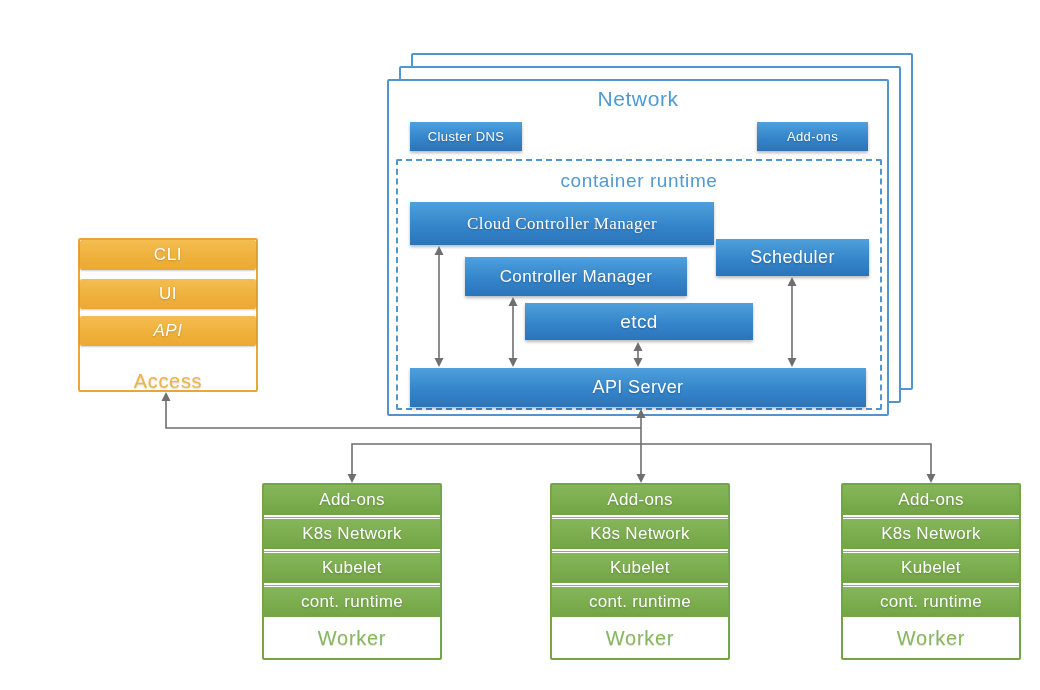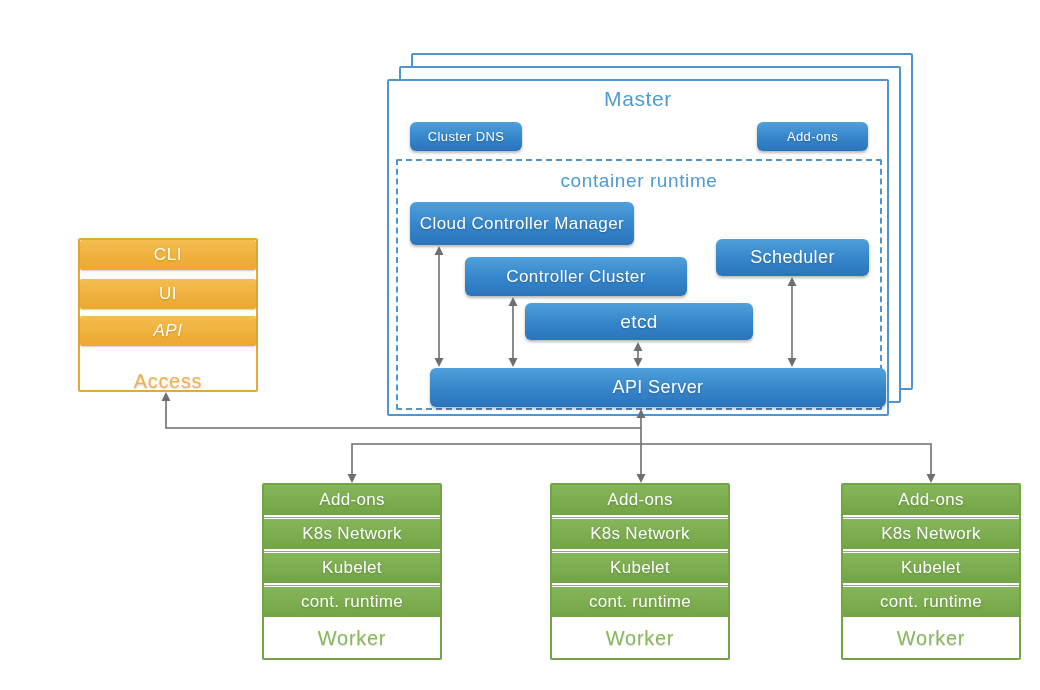--- a/index.html
+++ b/index.html
@@ -17,21 +17,21 @@
     border:2px solid #5095d2;
     border-radius:2px;
     box-sizing:border-box;
   }
   
   .bluebox {
     position:absolute;
     display:flex; align-items:center; justify-content:center;
     color:#ffffff;
     background:linear-gradient(180deg,#4fa0db 0%,#3585ca 55%,#2b74ba 100%);
-    border-radius:6px;
+    border-radius:0;
     box-shadow:0 2px 3px rgba(0,0,0,0.28);
     text-shadow:0 1px 2px rgba(0,0,0,0.25);
     letter-spacing:0.4px;
     box-sizing:border-box;
   }
   .dashed-box {
     position:absolute;
     border:2px dashed #5095d2;
     border-radius:2px;
     box-sizing:border-box;
@@ -99,33 +99,33 @@
 </style>
 </head>
 <body>
 
 <div class="canvas">
 
   <div class="stack-layer" style="left:411px; top:53px; width:502px; height:337px;"></div>
   <div class="stack-layer" style="left:399px; top:66px; width:502px; height:337px;"></div>
   <div class="stack-layer" style="left:387px; top:79px; width:502px; height:337px;"></div>
 
-  <div class="blue-title" style="left:387px; top:87px; width:502px; font-size:21px;">Master</div>
+  <div class="blue-title" style="left:387px; top:87px; width:502px; font-size:21px;">Network</div>
 
   <div class="bluebox" style="left:410px; top:122px; width:112px; height:29px; font-size:13px;">Cluster DNS</div>
   <div class="bluebox" style="left:757px; top:122px; width:111px; height:29px; font-size:13px;">Add-ons</div>
 
   <div class="dashed-box" style="left:396px; top:159px; width:486px; height:251px;"></div>
   <div class="blue-title" style="left:396px; top:170px; width:486px; font-size:19px;">container runtime</div>
 
-  <div class="bluebox" style="left:410px; top:202px; width:224px; height:43px; font-size:17px;">Cloud Controller Manager</div>
-  <div class="bluebox" style="left:465px; top:257px; width:222px; height:39px; font-size:17px;">Controller Cluster</div>
+  <div class="bluebox" style="left:410px; top:202px; width:304px; height:43px; font-size:17px;font-family:Liberation Serif, serif;">Cloud Controller Manager</div>
+  <div class="bluebox" style="left:465px; top:257px; width:222px; height:39px; font-size:17px;">Controller Manager</div>
   <div class="bluebox" style="left:525px; top:303px; width:228px; height:37px; font-size:19px;">etcd</div>
   <div class="bluebox" style="left:716px; top:239px; width:153px; height:37px; font-size:18px;">Scheduler</div>
-  <div class="bluebox" style="left:410px; top:368px; width:456px; height:39px; font-size:18px;margin-left:20px;">API Server</div>
+  <div class="bluebox" style="left:410px; top:368px; width:456px; height:39px; font-size:18px;">API Server</div>
 
   <div class="access-box" style="left:78px; top:238px; width:180px; height:154px;text-align:right;">
     <div class="access-row" style="top:0;">CLI</div>
     <div class="access-row" style="top:39px;">UI</div>
     <div class="access-row" style="top:76px;font-style:italic;">API</div>
     <div class="access-label">Access</div>
   </div>
 
   <div class="worker" style="left:262px; top:483px;">
     <div class="worker-row" style="top:0;">Add-ons</div>

